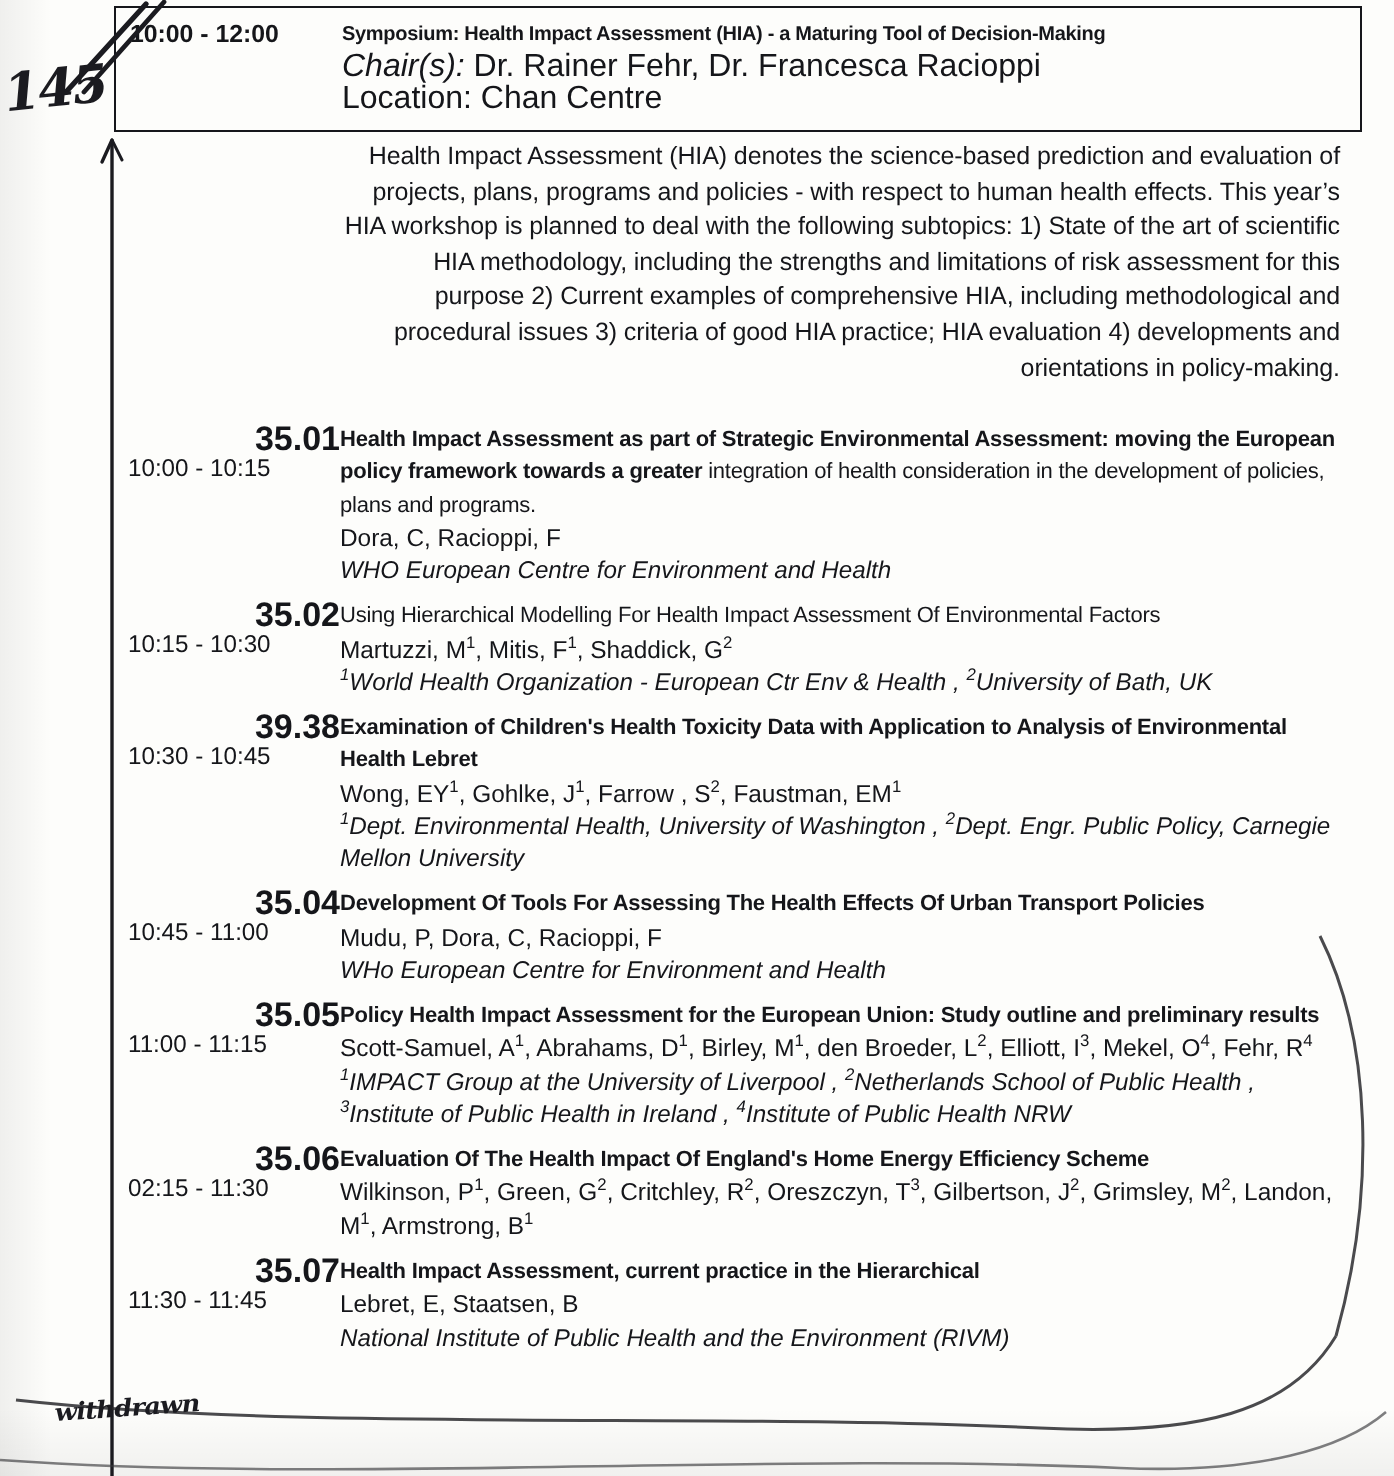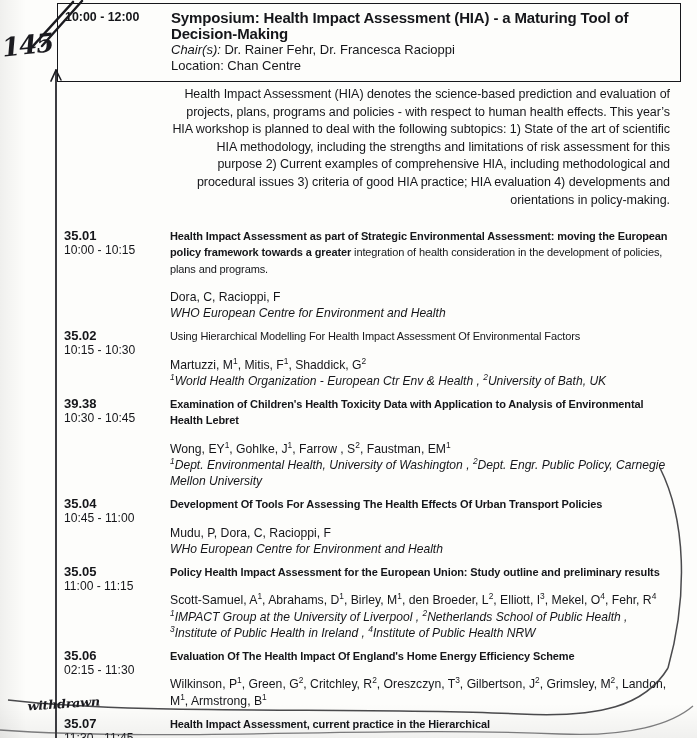--- a/index.html
+++ b/index.html
@@ -85,28 +85,28 @@
     box-sizing: border-box;
     font-size: 12.4px;
     font-weight: 700;
     line-height: 15px;
   }
   .hdr-body {
     flex: 1;
     padding-right: 8px;
   }
   .hdr-title {
-    font-size: 15px;
+    font-size: 10px;
     font-weight: 700;
     line-height: 16px;
     letter-spacing: -0.15px;
   }
   .hdr-chairs,
   .hdr-location {
-    font-size: 13px;
+    font-size: 16px;
     line-height: 16px;
   }
   .hdr-chairs .lbl {
     font-style: italic;
   }
 
   
   .abstract {
     margin-top: 4px;
     margin-left: 113px;
@@ -125,23 +125,24 @@
     display: flex;
     margin-bottom: 7px;
   }
   .row-meta {
     width: 113px;
     flex: 0 0 113px;
     padding-left: 7px;
     box-sizing: border-box;
   }
   .row-code {
-    font-size: 13px;
+    font-size: 17px;
     font-weight: 700;
     line-height: 15px;
+    text-align: right;
   }
   .row-time {
     font-size: 12.1px;
     line-height: 15.5px;
   }
   .row-body {
     flex: 1;
     padding-right: 6px;
   }
   .paper-title {
@@ -152,21 +153,20 @@
   }
   .paper-title.regular {
     font-weight: 400;
   }
   .paper-title .tail {
     font-weight: 400;
   }
   .authors {
     font-size: 12.2px;
     line-height: 16.4px;
-    margin-top: 12px;
   }
   .affil {
     font-size: 12.1px;
     line-height: 16.2px;
     font-style: italic;
   }
   sup {
     font-size: 8.4px;
     vertical-align: super;
     line-height: 0;

